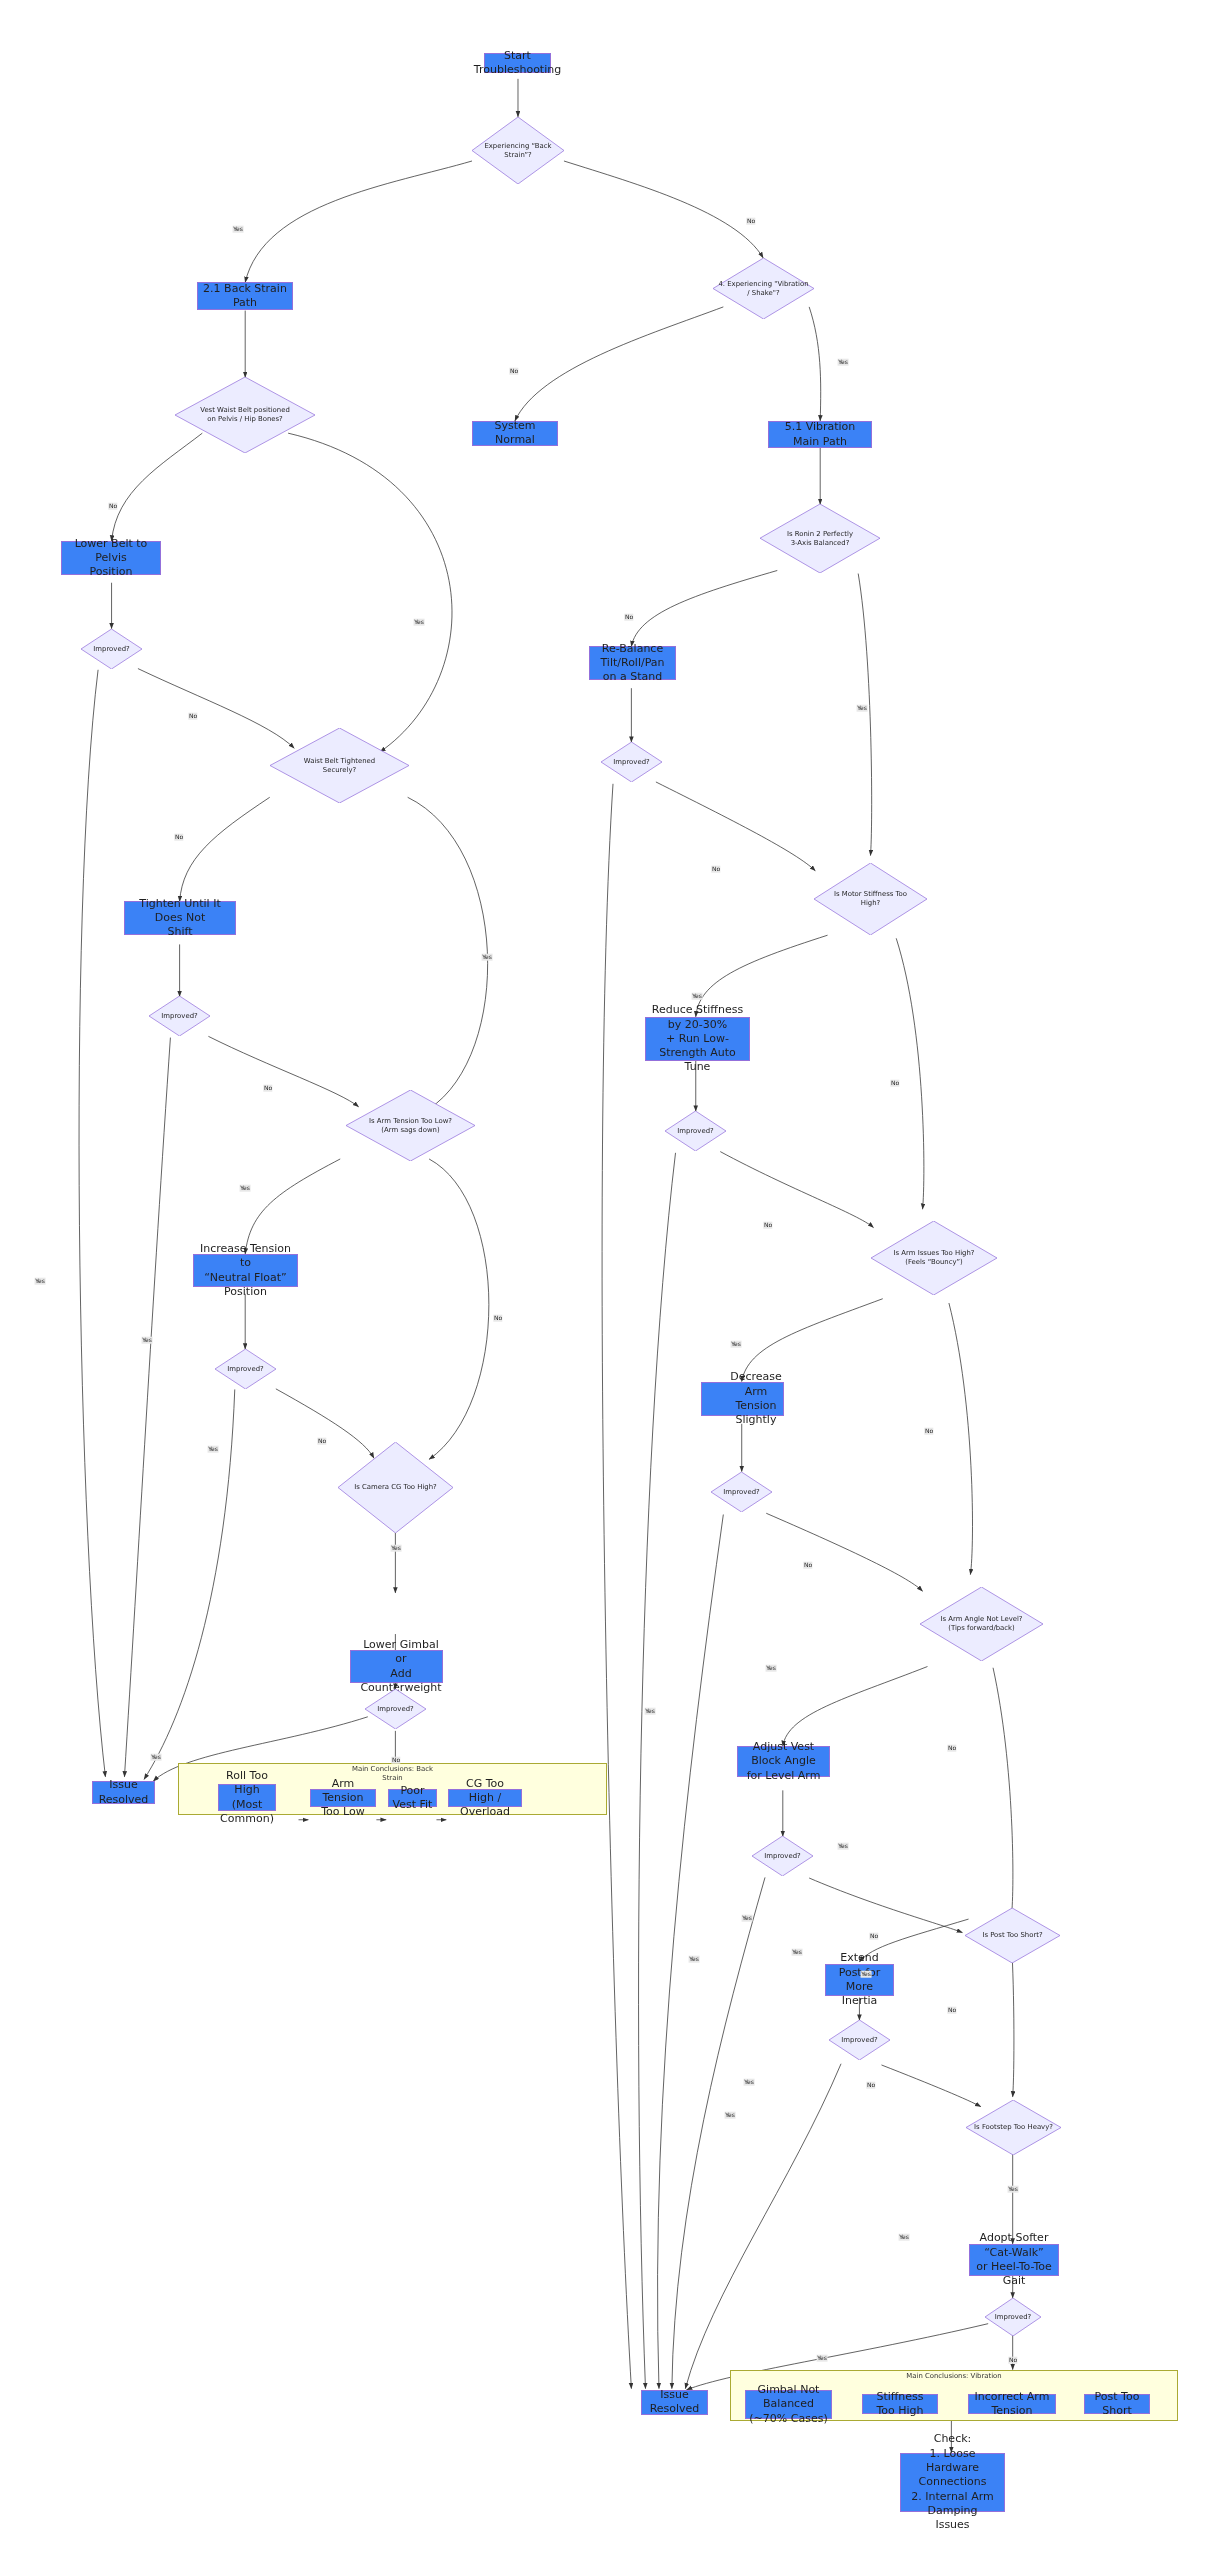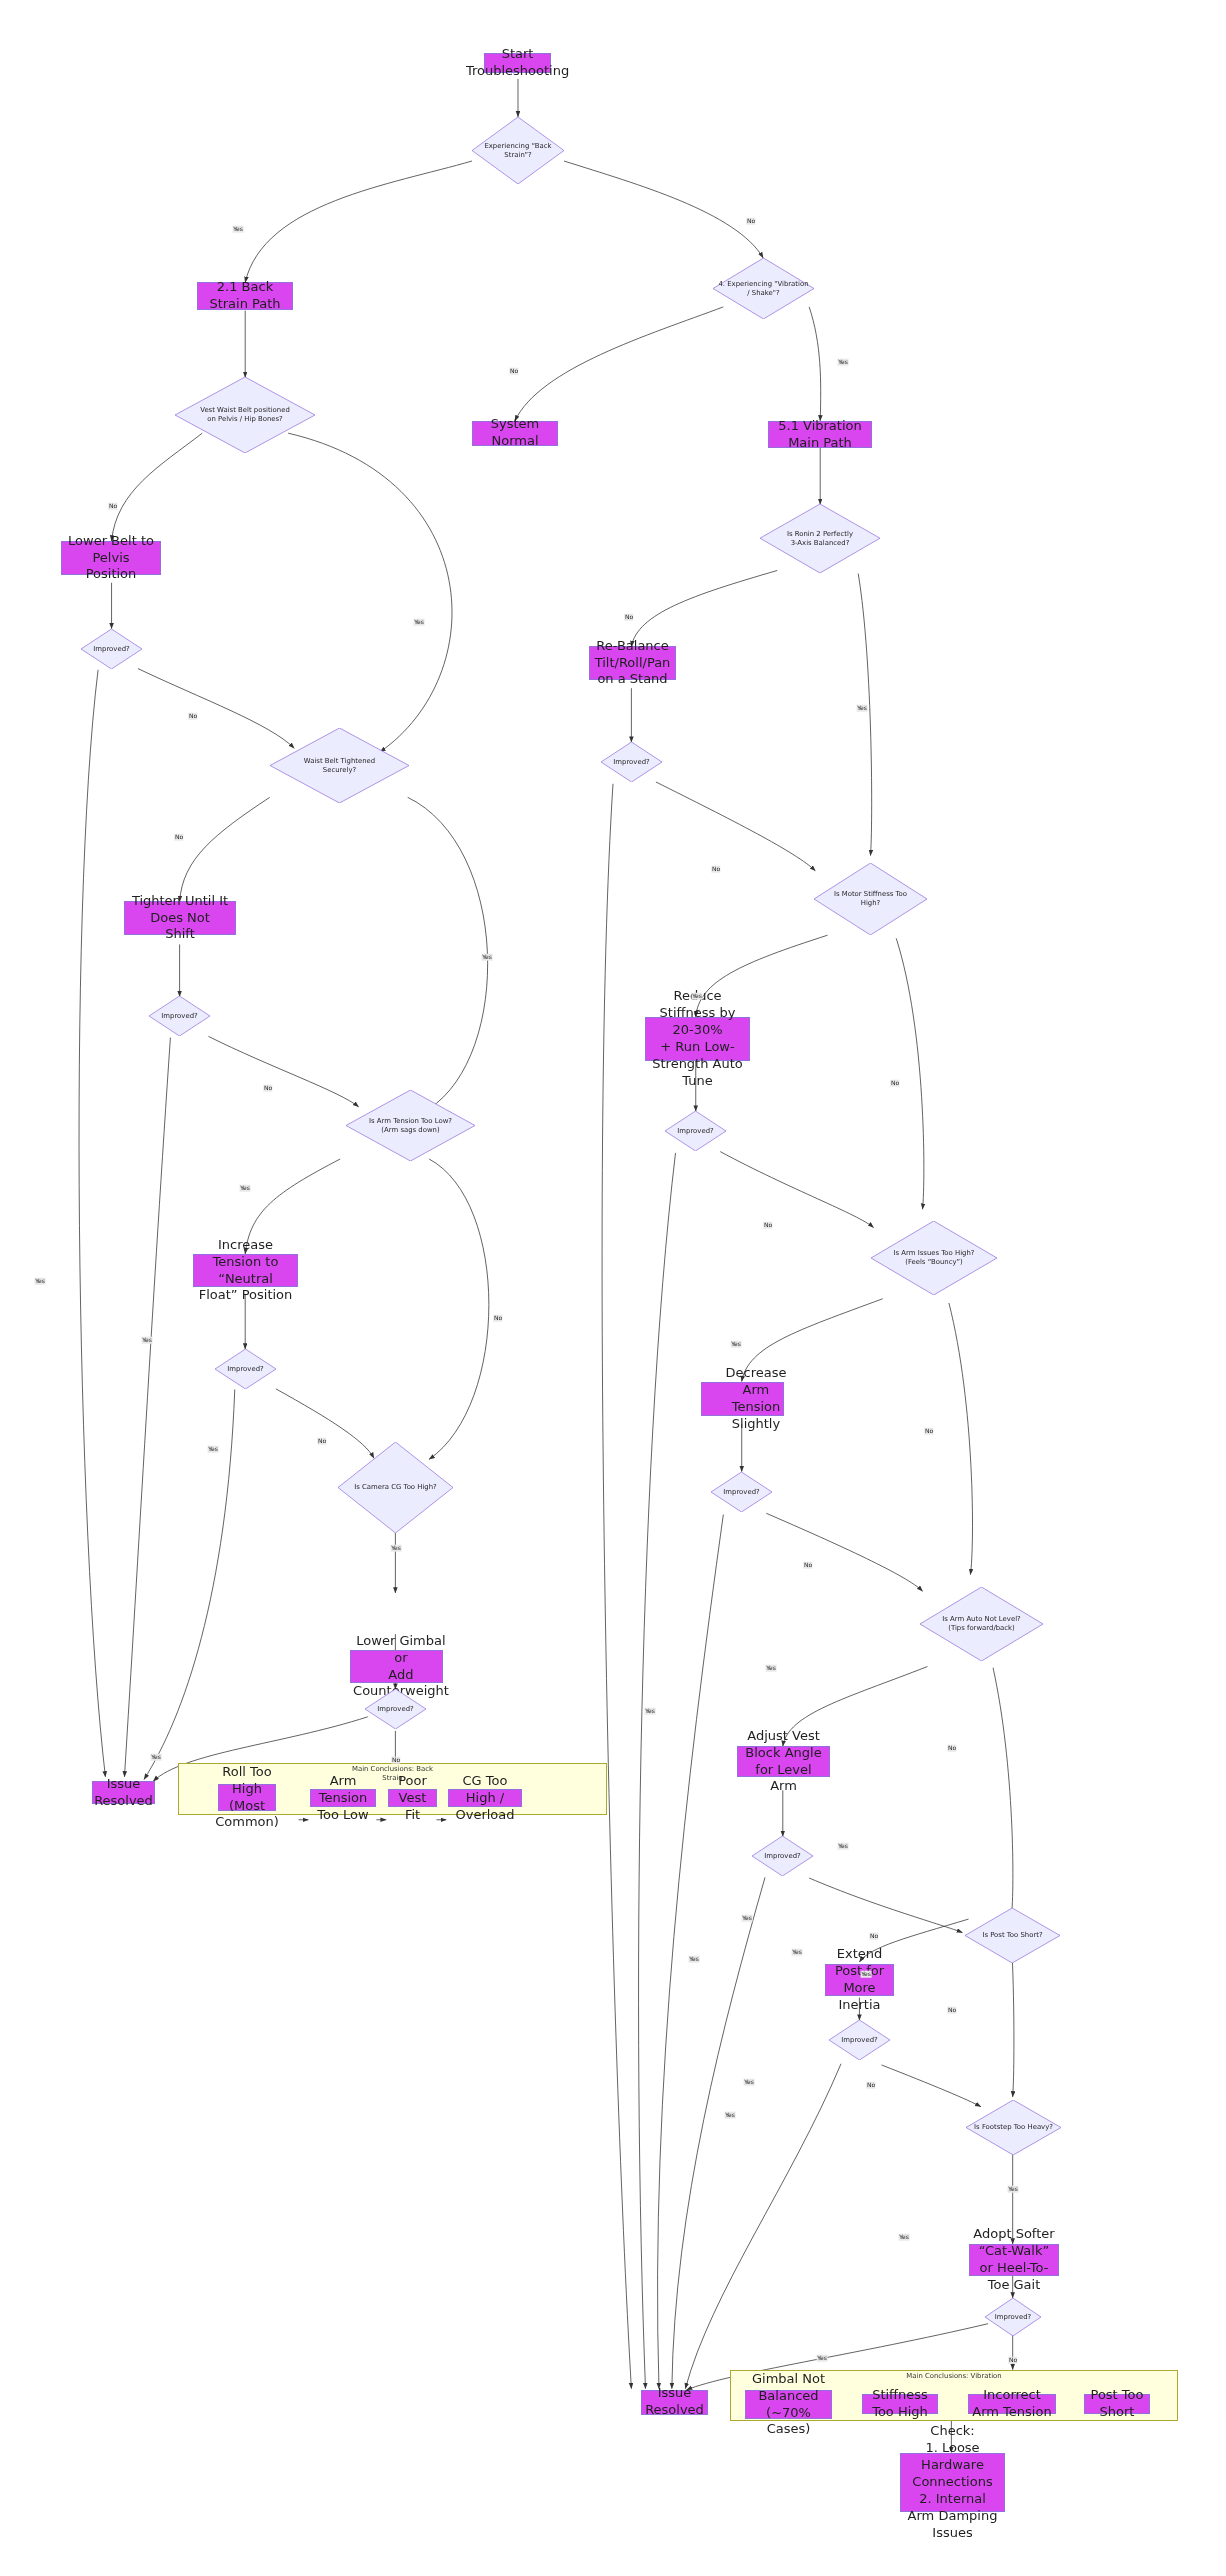--- a/index.html
+++ b/index.html
@@ -27,23 +27,23 @@
     box-sizing: border-box;
     display: flex;
     align-items: center;
     justify-content: center;
     text-align: center;
     color: #1f1f1f;
     line-height: 1.30;
     white-space: pre-line;
   }
   .rect {
-    background: #d946ef;
+    background: #3b82f6;
     border: 0.7px solid #9370db;
-    font-size: 13px;
+    font-size: 11px;
     padding: 1.8px 3.1px;
   }
   .diamond-wrap {
     position: absolute;
   }
   .diamond-shape {
     position: absolute;
     left: 0; top: 0;
     width: 100%;
     height: 100%;
@@ -388,21 +388,21 @@
     <svg class="diamond-shape" viewBox="0 0 100 66" preserveAspectRatio="none">
       <polygon points="50,0 100,33 50,66 0,33" fill="#ececff" stroke="#9370db" stroke-width="1.2"></polygon>
     </svg>
     <div class="diamond-label">Improved?</div>
   </div>
 
   <div class="diamond-wrap" style="left:920px; top:1587px; width:123px; height:74px;">
     <svg class="diamond-shape" viewBox="0 0 200 120" preserveAspectRatio="none">
       <polygon points="100,0 200,60 100,120 0,60" fill="#ececff" stroke="#9370db" stroke-width="1.2"></polygon>
     </svg>
-    <div class="diamond-label">Is Arm Auto Not Level?
+    <div class="diamond-label">Is Arm Angle Not Level?
 (Tips forward/back)</div>
   </div>
 
   <div class="node rect" style="left:737px; top:1746px; width:93px; height:31px;">Adjust Vest Block Angle
 for Level Arm</div>
 
   <div class="diamond-wrap" style="left:752px; top:1836px; width:61px; height:40px;">
     <svg class="diamond-shape" viewBox="0 0 100 66" preserveAspectRatio="none">
       <polygon points="50,0 100,33 50,66 0,33" fill="#ececff" stroke="#9370db" stroke-width="1.2"></polygon>
     </svg>

